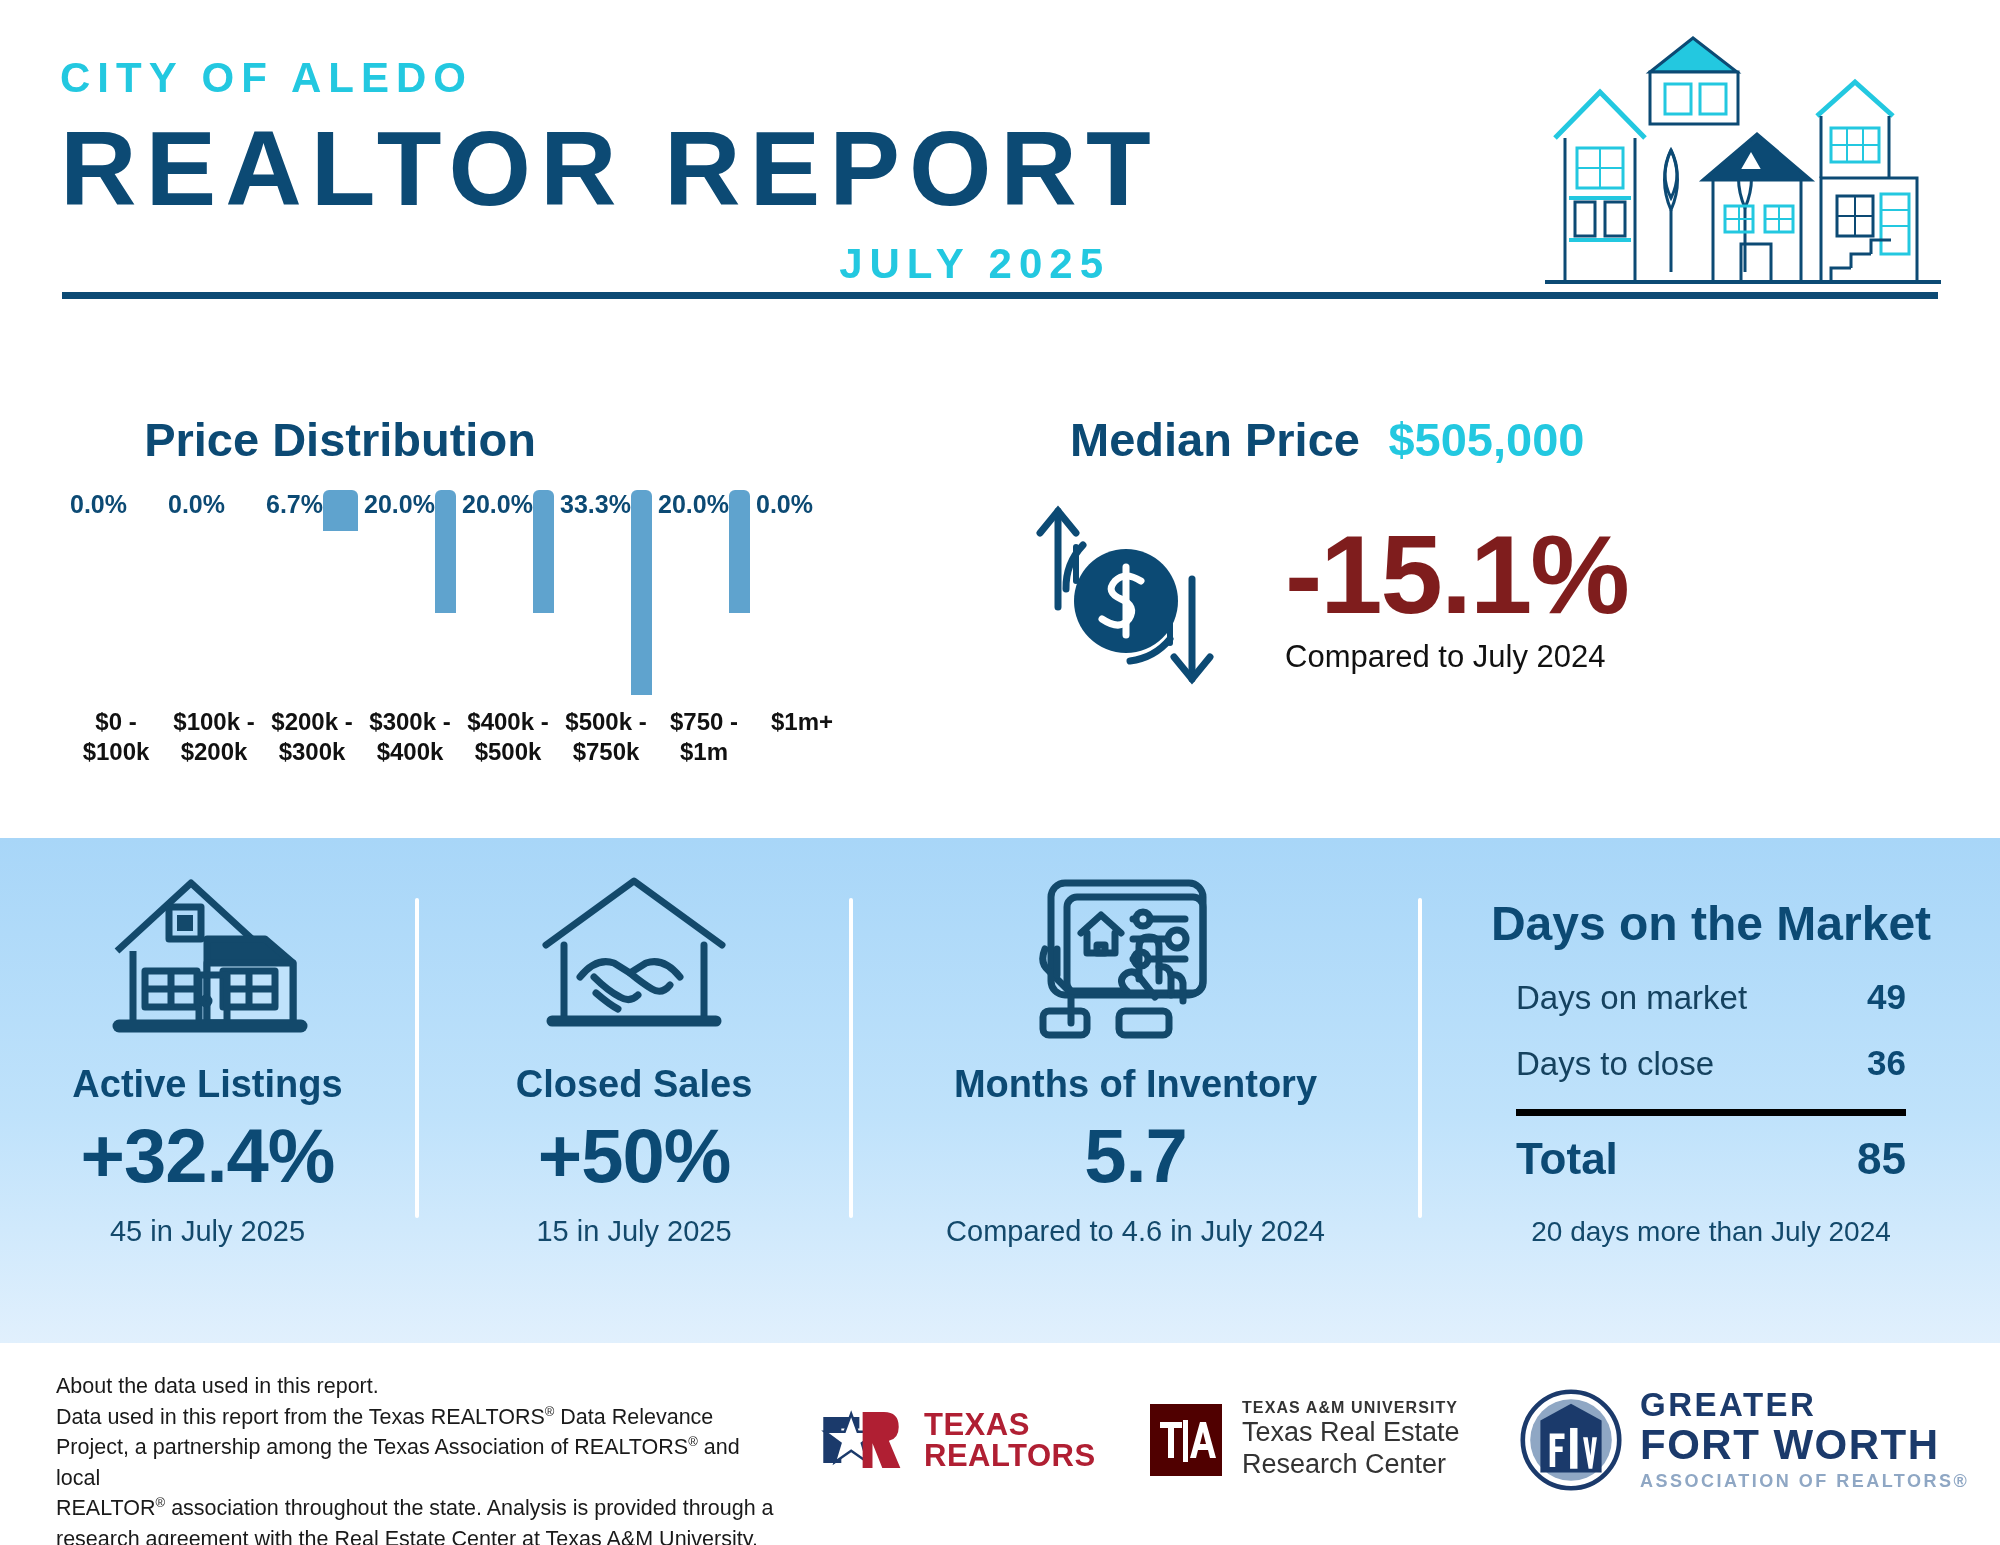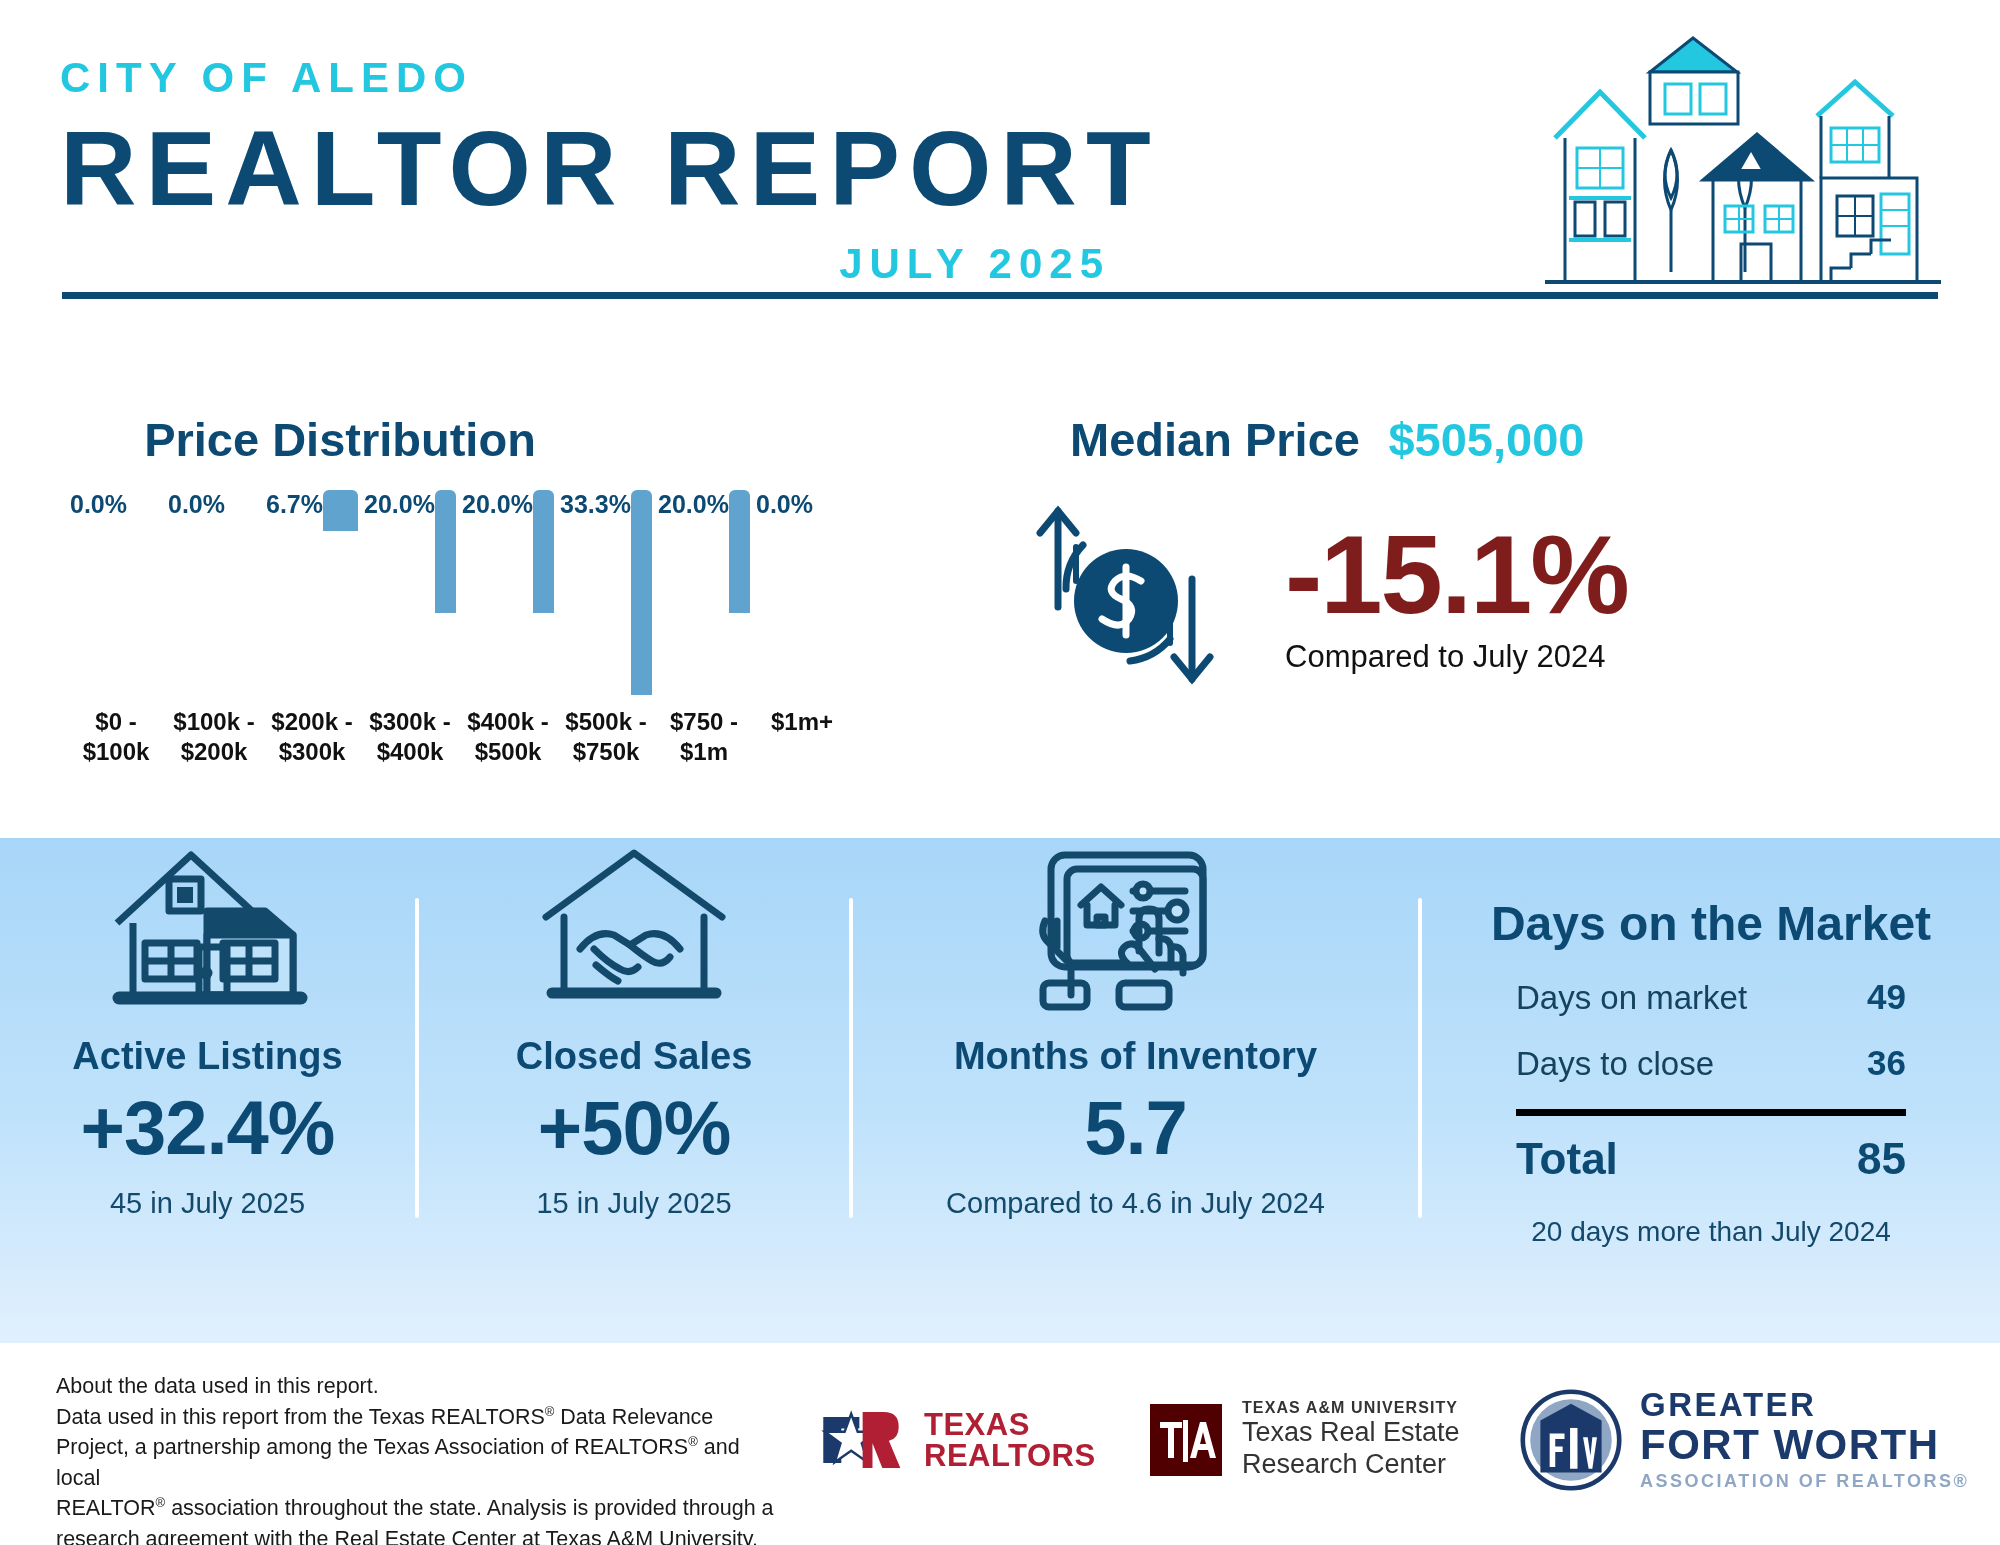--- a/index.html
+++ b/index.html
@@ -72,21 +72,21 @@
   .median-pct { color: #7f1d1d; font-size: 112px; font-weight: 700; letter-spacing: -2px; line-height: 1; }
   .median-cmp { color: #111111; font-size: 31px; margin-top: 8px; }
 
   
   .band {
     position: absolute; left: 0; top: 838px; width: 2000px; height: 505px;
     background: linear-gradient(180deg, #a8d6f8 0%, #bfe2fb 55%, #e1f0fd 100%);
     display: flex;
   }
   .band-col { position: relative; flex: 1; display: flex; flex-direction: column;
-              align-items: center; }
+              align-items: center; padding-top: 28px; }
   .band-col.col1 { flex: 0 0 415px; }
   .band-col.col2 { flex: 0 0 430px; }
   .band-col.col3 { flex: 0 0 565px; }
   .band-col.col4 { flex: 1; padding-top: 58px; }
   .vsep { width: 4px; background: #ffffff; height: 320px; margin-top: 60px; border-radius: 2px; }
   .stat-icon { height: 185px; display: flex; align-items: center; }
   .stat-title { color: #0c4a74; font-size: 38px; font-weight: 800; margin-top: 12px; }
   .stat-big { color: #0c4a74; font-size: 76px; font-weight: 800; margin-top: 6px; letter-spacing: -1px; }
   .stat-sub { color: #13496b; font-size: 29px; margin-top: 16px; }
 

